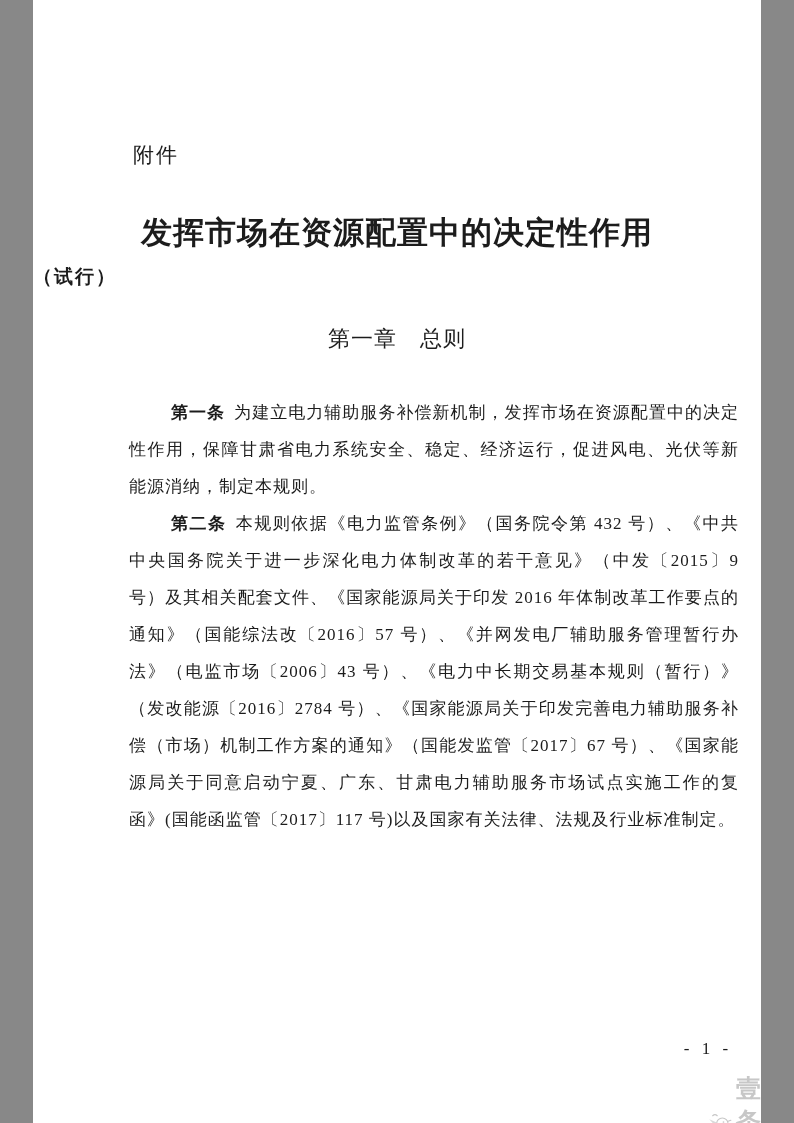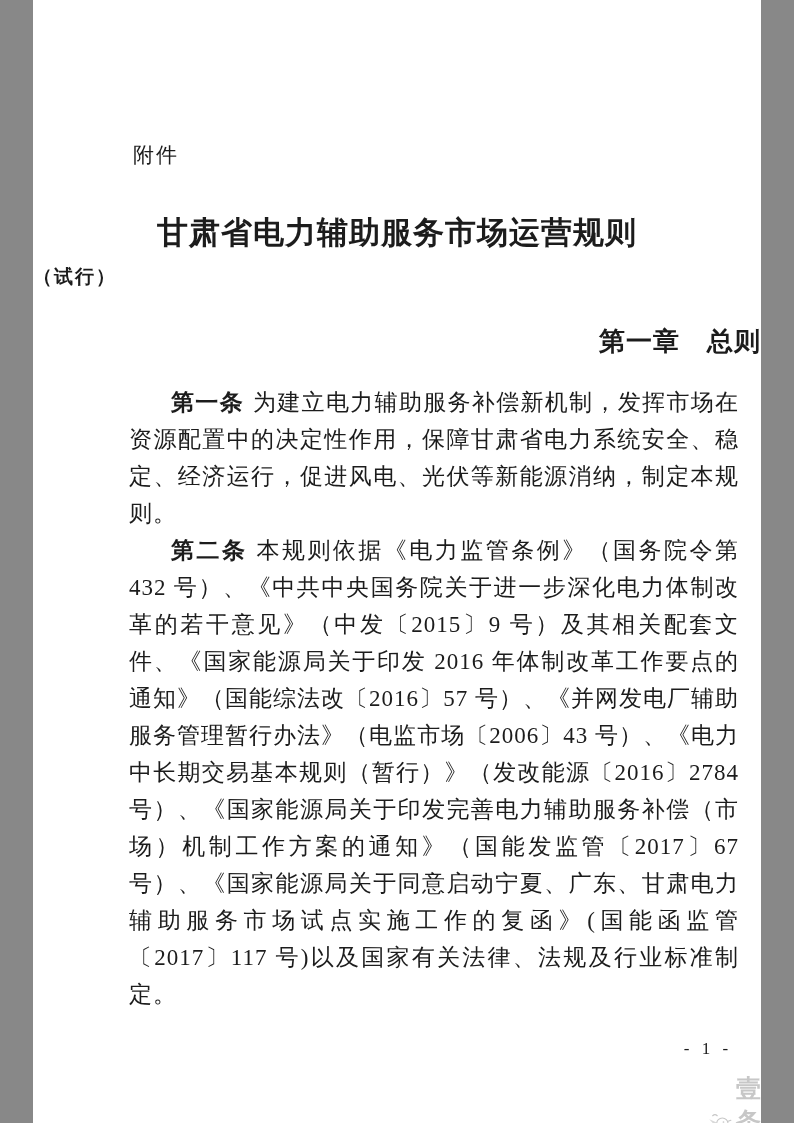--- a/index.html
+++ b/index.html
@@ -40,32 +40,32 @@
     font-weight: bold;
     font-size: 19px;
     letter-spacing: 2px;
     font-family: Liberation Mono, monospace;
   }
   .chapter-heading {
     position: absolute;
     left: 0;
     right: 0;
     top: 324px;
-    text-align: right;
+    text-align: center;
     font-family: "Liberation Sans", "DejaVu Sans", sans-serif;
-    font-weight: bold;
-    font-size: 26px;
+    font-weight: normal;
+    font-size: 22px;
     letter-spacing: 1px;
   }
   .body-text {
     position: absolute;
     left: 96px;
-    top: 384px;
+    top: 394px;
     width: 610px;
-    font-size: 23px;
+    font-size: 17px;
     line-height: 37px;
     letter-spacing: 1px;
     text-align: justify;
   }
   .article { text-indent: 42px; }
   .article-label {
     font-weight: bold;
     margin-right: 9px;
   }
   .page-number {
@@ -94,21 +94,21 @@
     margin-left: 4px;
   }
 </style>
 </head>
 <body>
 
 <div class="page">
 
   <div class="attachment-label">附件</div>
 
-  <h1 class="doc-title">甘肃省电力辅助服务市场运营规则</h1>
+  <h1 class="doc-title">发挥市场在资源配置中的决定性作用</h1>
 
   <div class="doc-subtitle">（试行）</div>
 
   <h2 class="chapter-heading">第一章　总则</h2>
 
   <div class="body-text">
     <p class="article">
       <span class="article-label">第一条</span><span>为建立电力辅助服务补偿新机制，发挥市场在资源配置中的决定性作用，保障甘肃省电力系统安全、稳定、经济运行，促进风电、光伏等新能源消纳，制定本规则。</span>
     </p>
     <p class="article">

